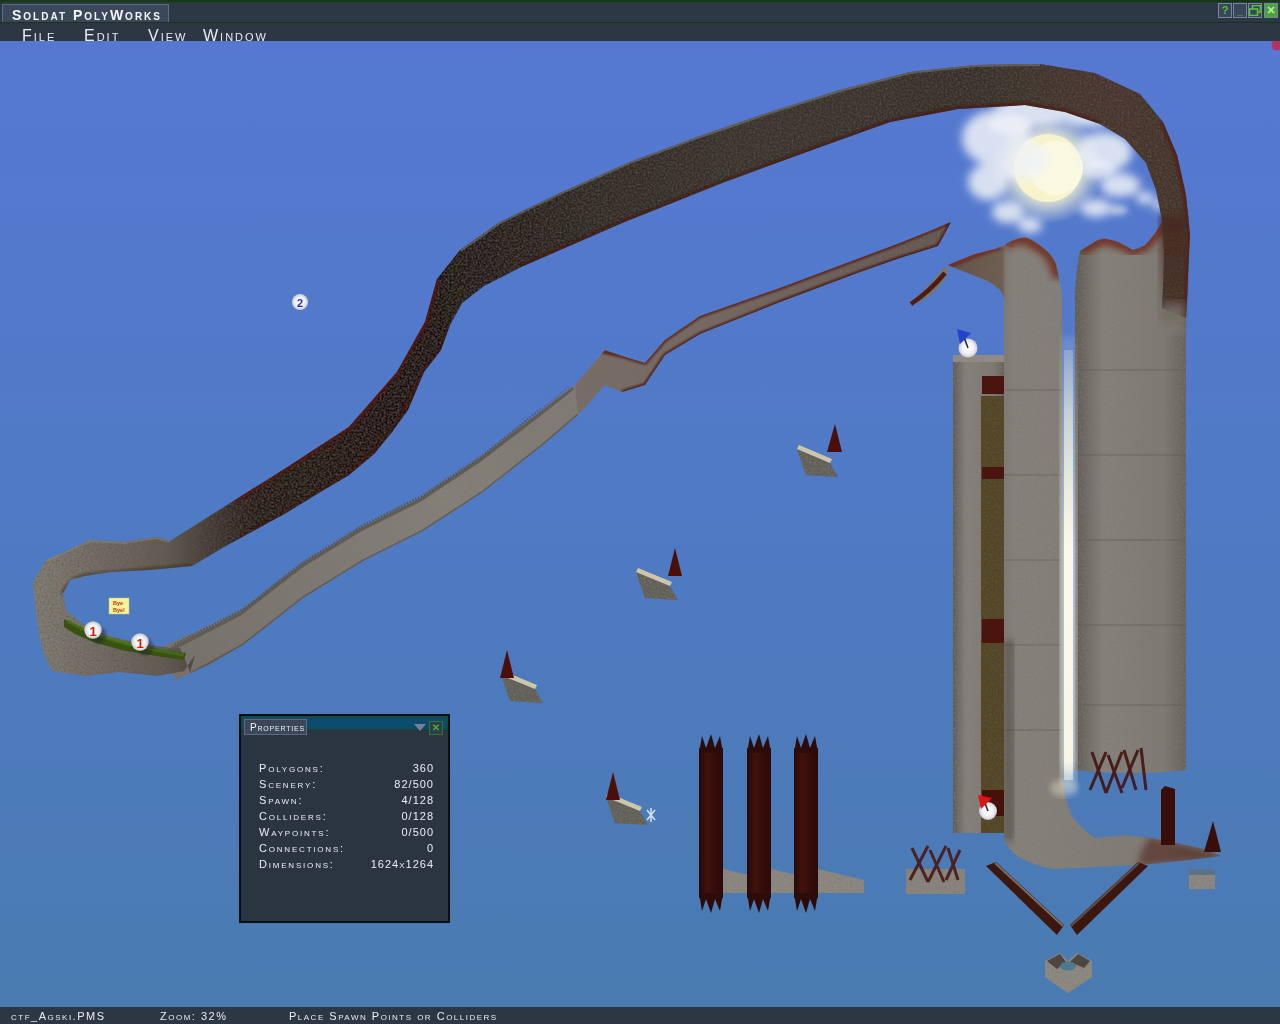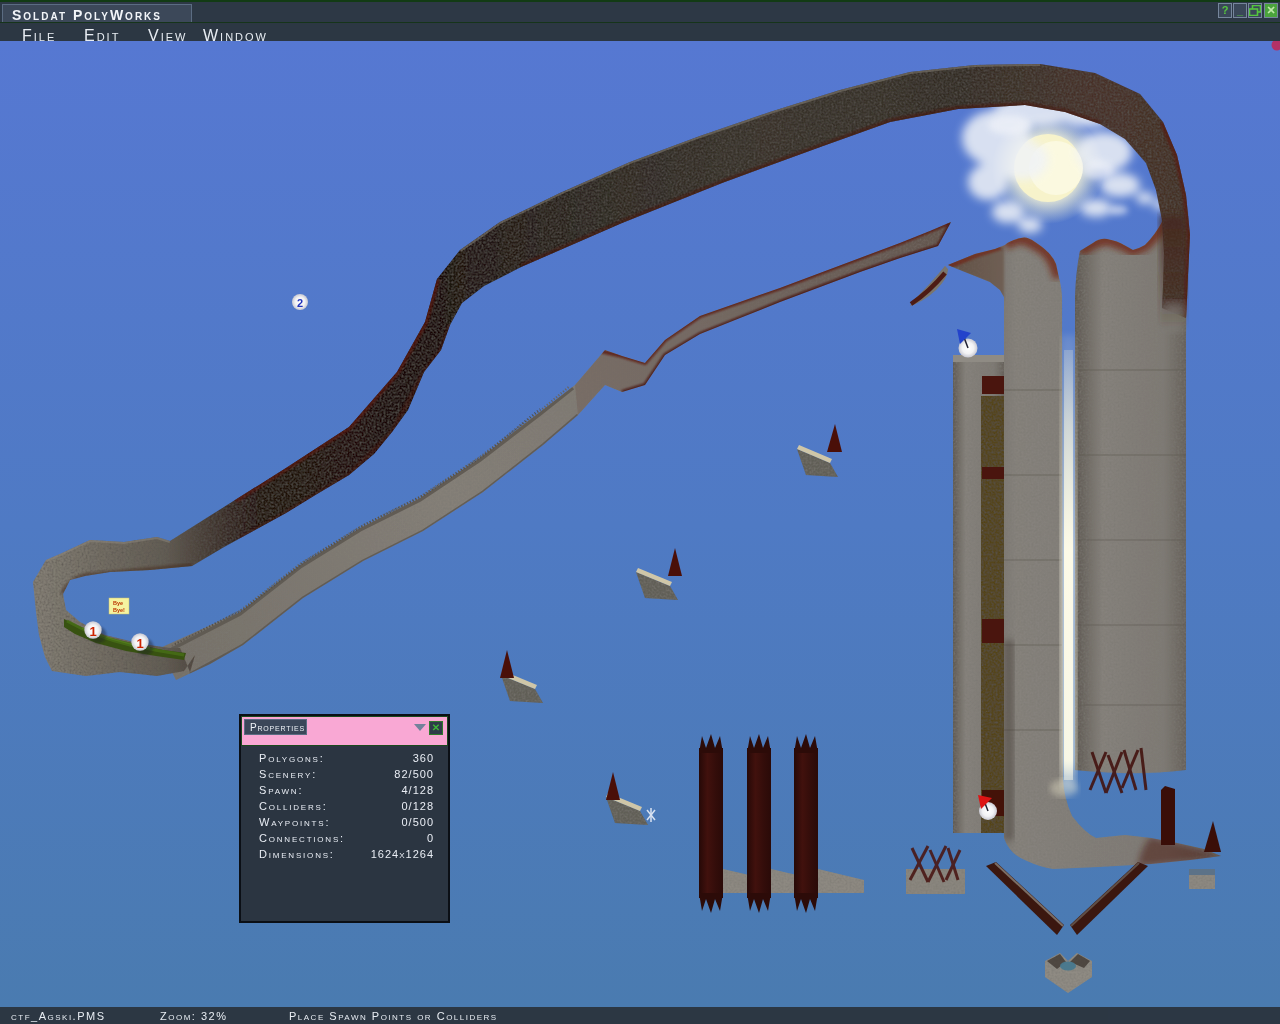--- a/index.html
+++ b/index.html
@@ -1,26 +1,26 @@
 <!DOCTYPE html>
 <html><head>
 <meta charset="utf-8">
 <style>
 html,body{margin:0;padding:0;width:1280px;height:1024px;overflow:hidden;background:#2c3744;font-family:"Liberation Sans",sans-serif;}
 #titlebar{position:absolute;left:0;top:0;width:1280px;height:22px;background:#2d3845;border-top:2px solid #123b14;box-sizing:border-box;}
-#titletab{position:absolute;left:2px;top:2px;width:190px;height:20px;background:#3c4859;border:1px solid #5b6c82;box-sizing:border-box;padding-left:28px;}
+#titletab{position:absolute;left:2px;top:2px;width:167px;height:20px;background:#3c4859;border:1px solid #5b6c82;box-sizing:border-box;padding-left:28px;}
 #titletab span{position:absolute;left:9px;top:2px;font-size:14px;font-weight:bold;color:#f2f5f9;font-variant:small-caps;letter-spacing:2px;}
 .winbtn{position:absolute;top:1px;width:14px;height:15px;background:#3a4758;border:1px solid #76869c;box-sizing:border-box;color:#55c63e;font-size:11px;font-weight:bold;text-align:center;line-height:13px;}
 #menubar{position:absolute;left:0;top:22px;width:1280px;height:19px;background:#2c3743;border-top:1px solid #16341a;box-sizing:border-box;}
 .menuitem{position:absolute;top:4px;font-size:16px;color:#e8edf3;font-variant:small-caps;letter-spacing:2px;font-weight:normal;}
 #maparea{position:absolute;left:0;top:41px;width:1280px;height:966px;}
 #statusbar{position:absolute;left:0;top:1007px;width:1108px;height:17px;background:#2c3743;}
 .statustext{position:absolute;top:3px;font-size:11px;color:#e8edf3;font-variant:small-caps;letter-spacing:1.5px;font-weight:normal;}
 #panel{position:absolute;left:239px;top:714px;width:211px;height:209px;background:#2b3541;border:2px solid #0b0f15;box-sizing:border-box;}
-#paneltitle{position:absolute;left:0px;top:0px;width:207px;height:30px;background:#f9a8d4;border:1px solid #1a4a1e;box-sizing:border-box;}
+#paneltitle{position:absolute;left:0px;top:0px;width:207px;height:14px;background:#0c4a6e;border:1px solid #1a4a1e;box-sizing:border-box;}
 #paneltab{position:absolute;left:2px;top:2px;width:63px;height:16px;background:#3b4759;border:1px solid #5b6c82;box-sizing:border-box;}
 #paneltab span{position:absolute;left:5px;top:2px;font-size:10px;color:#eef2f7;font-variant:small-caps;letter-spacing:0.8px;font-weight:normal;}
 #panelrows{position:absolute;left:0;top:22px;width:207px;}
 .prow{position:relative;height:16px;font-size:11px;color:#e9edf4;font-variant:small-caps;letter-spacing:1.8px;font-weight:normal;}
 .prow .lab{position:absolute;left:18px;top:1px;}
 .prow .val{position:absolute;right:14px;top:1px;letter-spacing:1px;}
 #panelx{position:absolute;right:4px;top:4px;width:14px;height:14px;background:#2f3b49;border:1px solid #2e7a2c;box-sizing:border-box;text-align:center;line-height:12px;color:#3fb53a;font-weight:bold;font-size:10px;}
 #paneldrop{position:absolute;right:21px;top:7px;width:0;height:0;border-left:6px solid transparent;border-right:6px solid transparent;border-top:7px solid #72829a;}
 </style>
 </head>
@@ -396,21 +396,21 @@
 
 <div id="panel">
 <div id="paneltitle">
 <div id="paneltab">
         <span>Properties</span>
       </div>
 <div id="paneldrop"></div>
 <div id="panelx">✕</div>
 </div>
 <div id="panelrows">
-<div class="prow" style="margin-top:13px;">
+<div class="prow" style="margin-top:23px;">
         <span class="lab">Polygons:</span>
         <span class="val">360</span>
       </div>
 <div class="prow">
         <span class="lab">Scenery:</span>
         <span class="val">82/500</span>
       </div>
 <div class="prow">
         <span class="lab">Spawn:</span>
         <span class="val">4/128</span>

